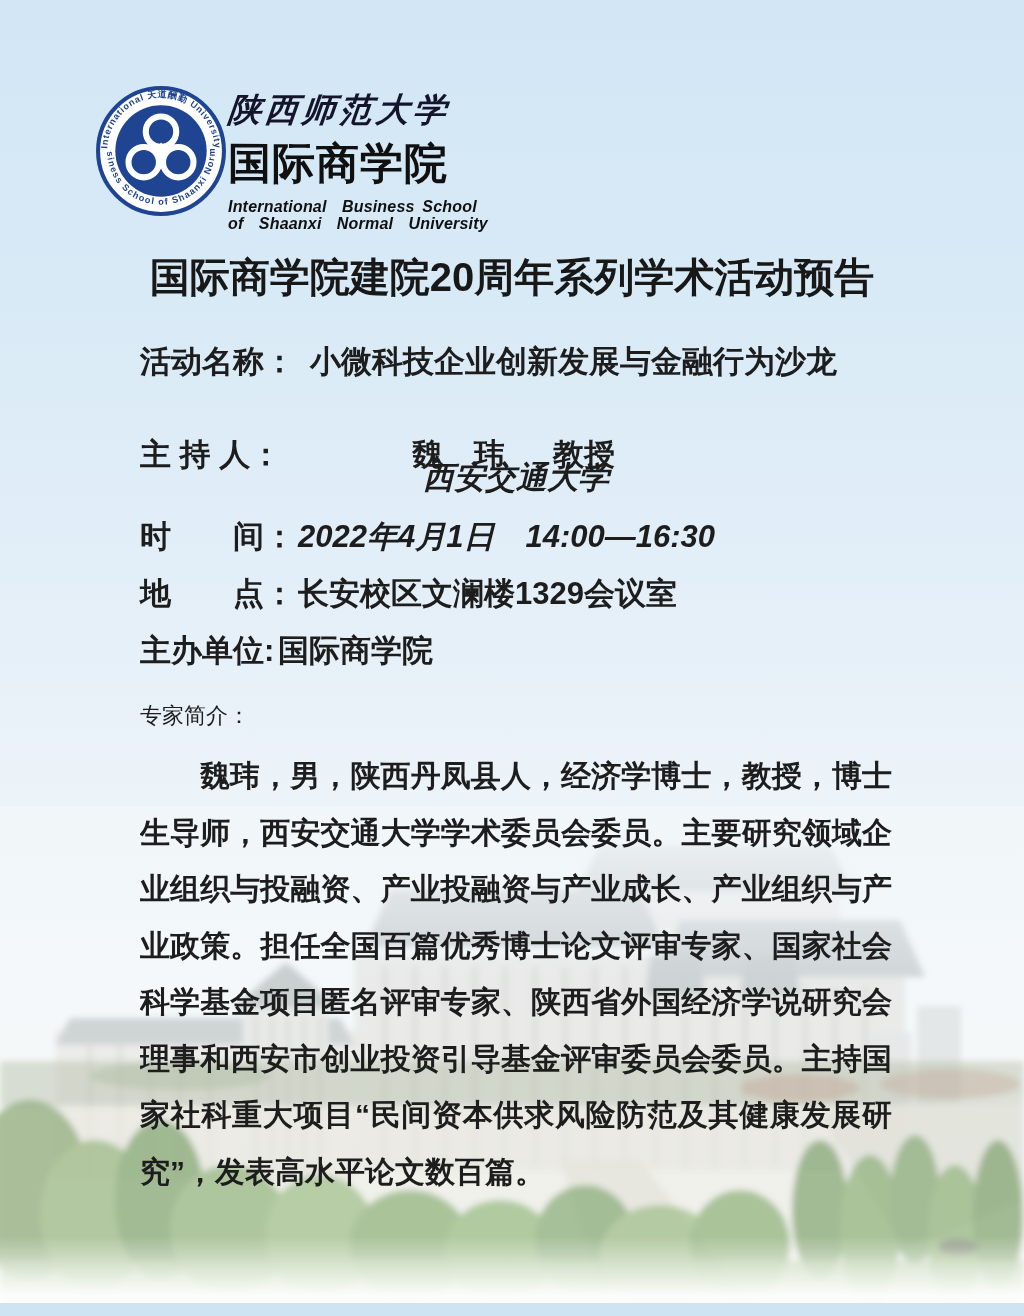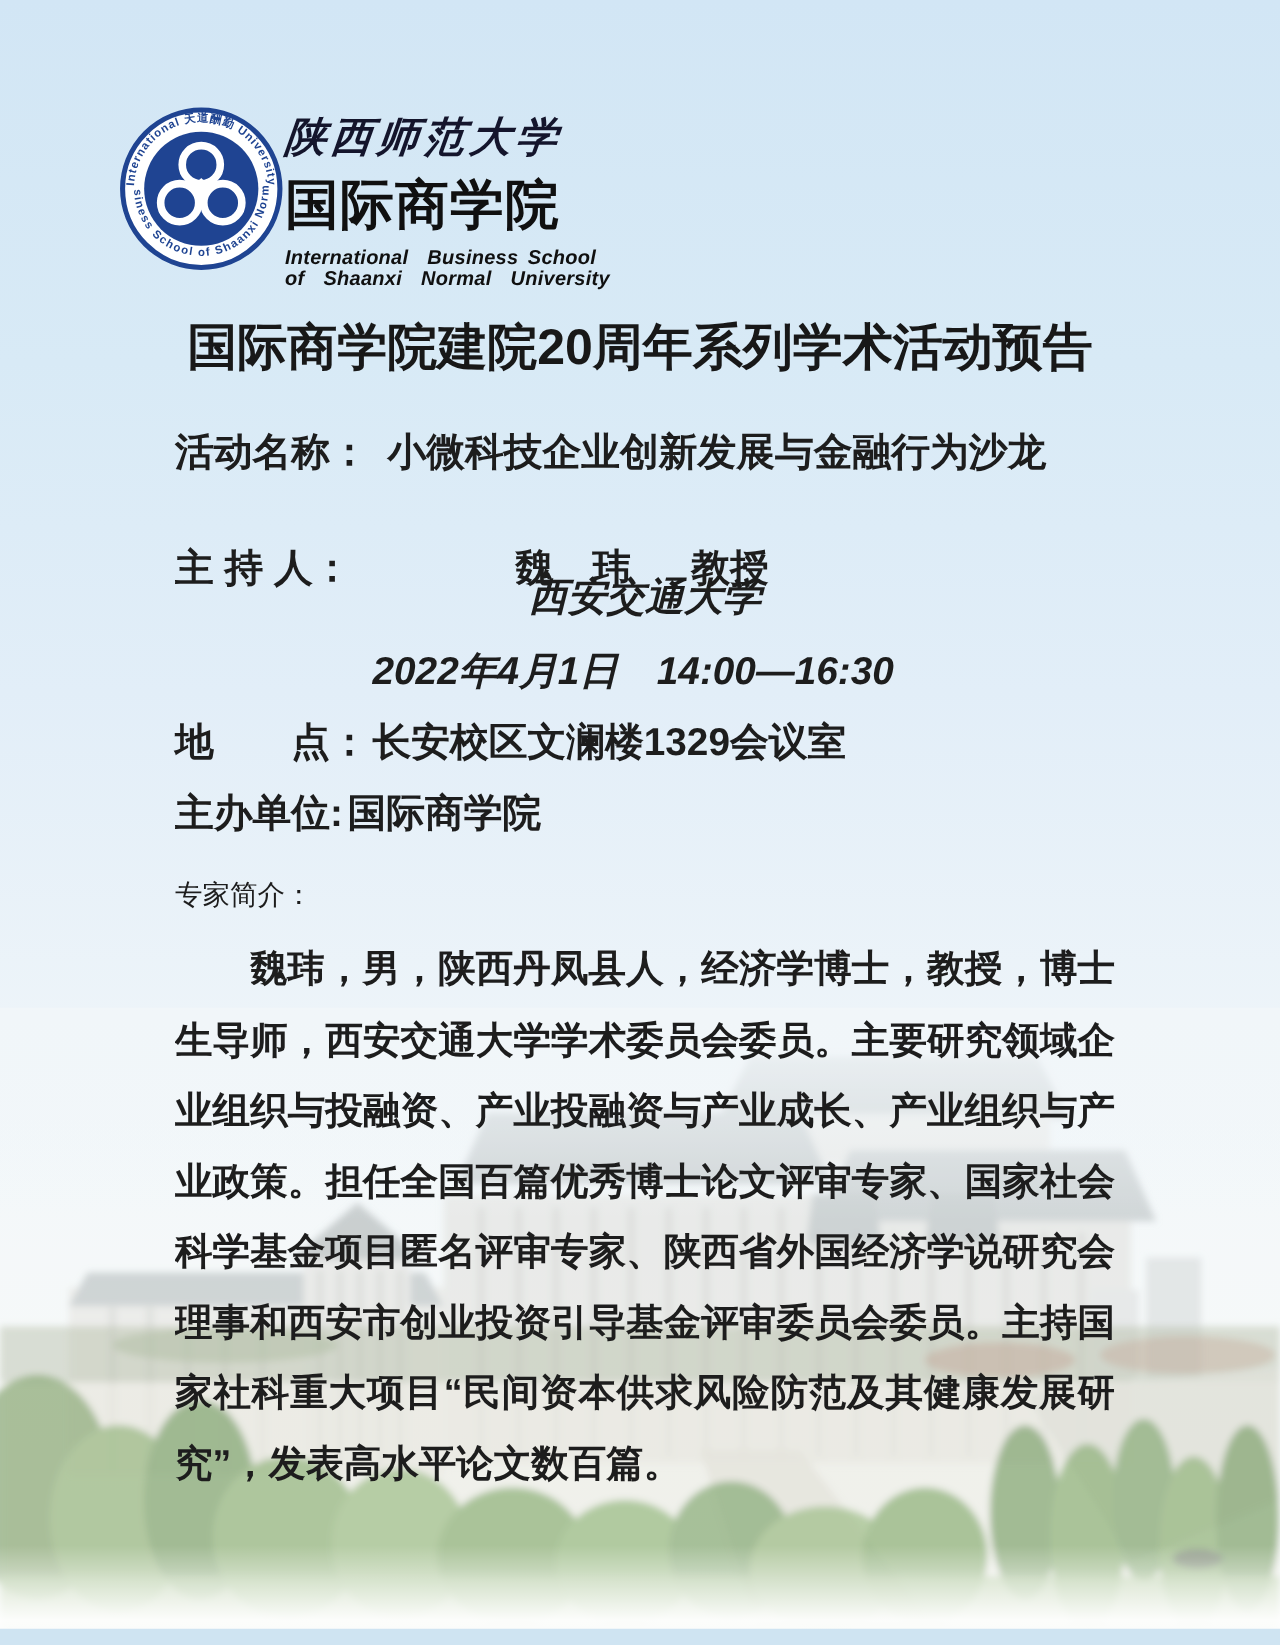--- a/index.html
+++ b/index.html
@@ -197,20 +197,21 @@
   </div>
   <div class="row r2">
     <span class="lbl">主 持 人：</span>
     <span class="val v-name">魏　玮</span>
     <span class="val v-title">教授</span>
   </div>
   <div class="row r3">
     <span class="val">西安交通大学</span>
   </div>
   <div class="row r4">
+    <span class="lbl">时　　间：</span>
     <span class="val">2022年4月1日　14:00—16:30</span>
   </div>
   <div class="row r5">
     <span class="lbl">地　　点：</span>
     <span class="val">长安校区文澜楼1329会议室</span>
   </div>
   <div class="row r6">
     <span class="lbl">主办单位:</span>
     <span class="val">国际商学院</span>
   </div>

